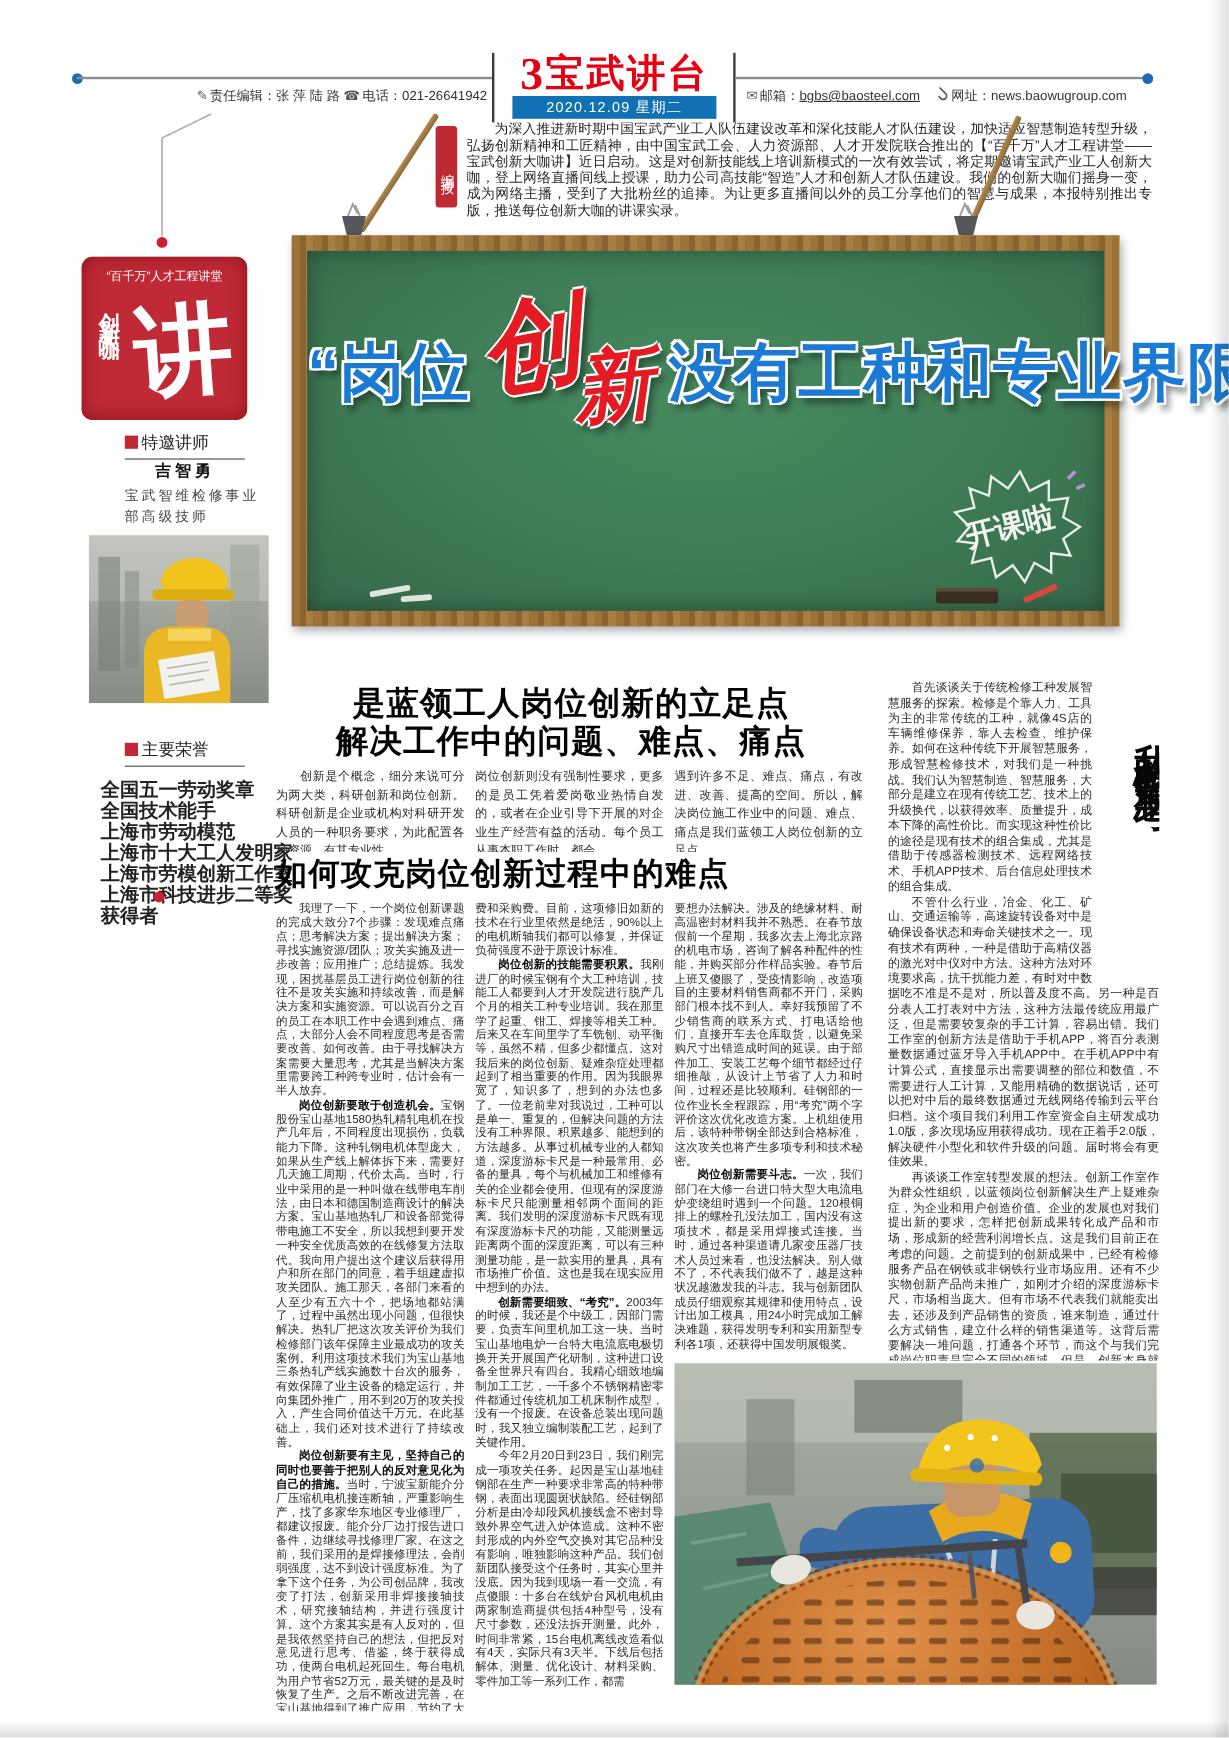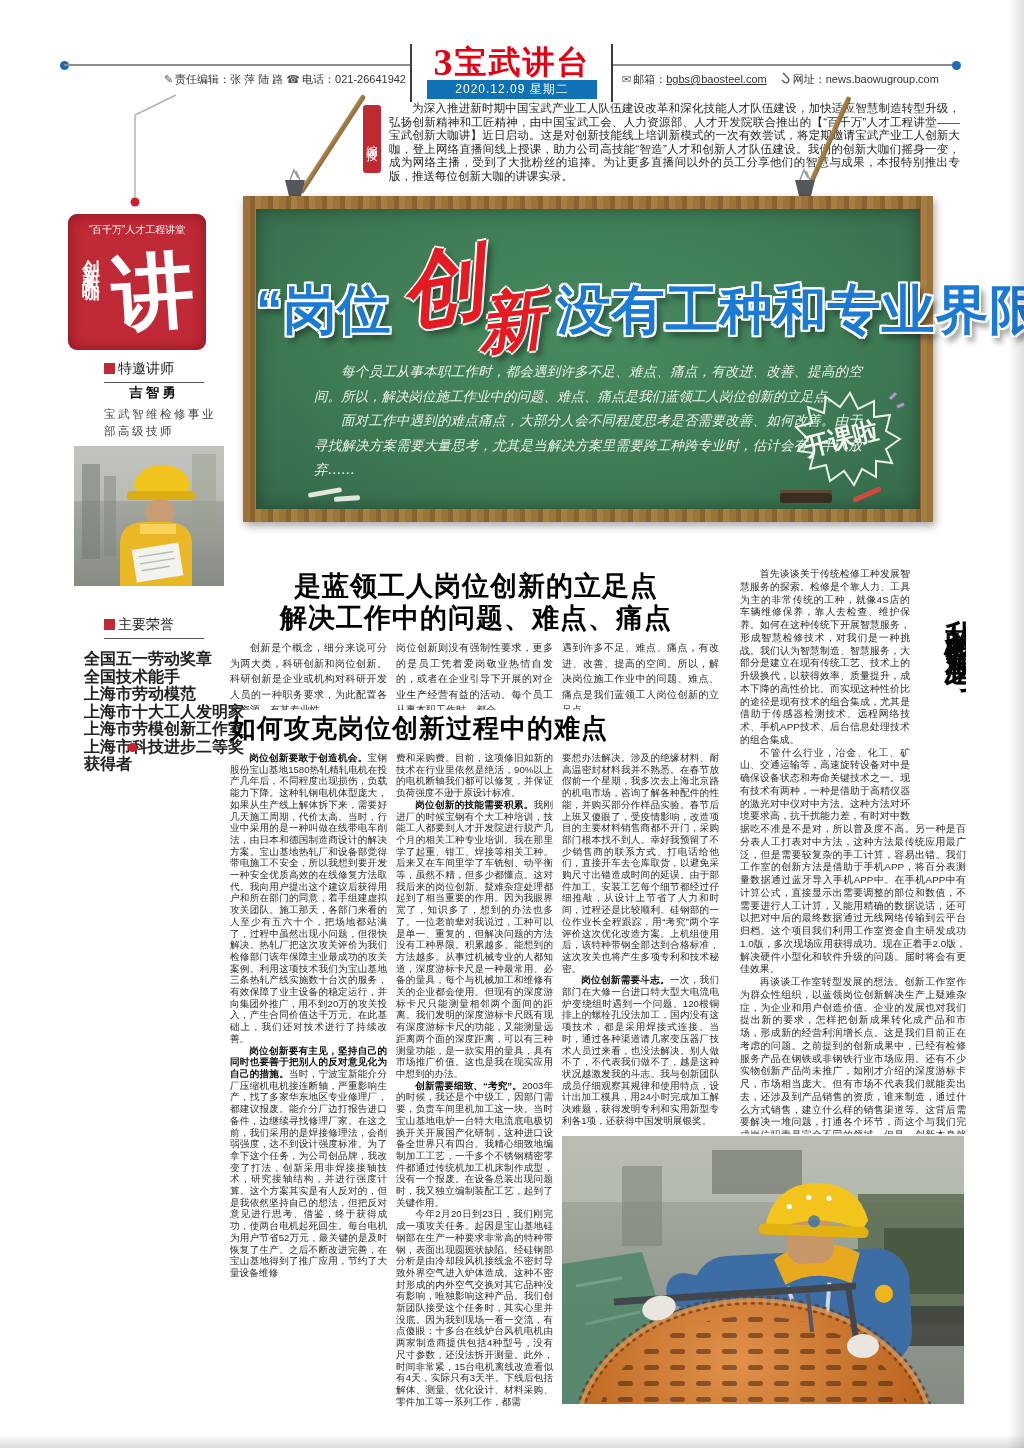--- a/index.html
+++ b/index.html
@@ -156,24 +156,20 @@
   <polyline points="8,12 12,2 16,10" fill="none" stroke="#9a9da1" stroke-width="1.6"></polyline>
   <polyline points="18,12 14,3" fill="none" stroke="#9a9da1" stroke-width="1.6"></polyline>
   <path d="M3 12 L23 12 L19 28 L7 28 Z" fill="#54575b"></path>
 </svg>
 
 <div class="abs" id="board">
   <div id="board-green">
     <div id="bd-headline">
       <span class="hl-blue">“岗位</span><span class="hl-script"><span class="c1">创</span><span class="c2">新</span></span><span class="hl-blue">没有工种和专业界限”</span>
     </div>
-    <div id="bd-chalk">
-      <p class="ind">每个员工从事本职工作时，都会遇到许多不足、难点、痛点，有改进、改善、提高的空间。所以，解决岗位施工作业中的问题、难点、痛点是我们蓝领工人岗位创新的立足点。</p>
-      <p class="ind">面对工作中遇到的难点痛点，大部分人会不同程度思考是否需要改善、如何改善。由于寻找解决方案需要大量思考，尤其是当解决方案里需要跨工种跨专业时，估计会有一半人放弃……</p>
-    </div>
     <svg id="bd-badge" width="128" height="100" viewBox="0 0 128 100">
       <polygon points="118,48 104,58 110,72 94,70 94,86 80,78 72,94 62,80 48,90 44,74 28,78 32,62 16,60 26,48 14,36 30,32 26,16 42,22 44,6 58,16 68,2 76,18 92,10 92,26 108,24 104,40" fill="none" stroke="#e9efe6" stroke-width="2" transform="translate(4,0)"></polygon>
       <text x="64" y="56" text-anchor="middle" fill="#f2f5ef" font-size="25" font-weight="bold" transform="rotate(-14 64 50)">开课啦</text>
       <line x1="112" y1="8" x2="118" y2="2" stroke="#b98fd4" stroke-width="3"></line>
       <line x1="119" y1="16" x2="126" y2="13" stroke="#b98fd4" stroke-width="3"></line>
     </svg>
     <span class="chalkmark" id="cm1"></span>
     <span class="chalkmark" id="cm2"></span>
     <span id="eraser"></span>
     <span id="chalk-red"></span>
@@ -242,20 +238,21 @@
 </div>
 <div class="abs a1col" style="left:396px;">
   <p>岗位创新则没有强制性要求，更多的是员工凭着爱岗敬业热情自发的，或者在企业引导下开展的对企业生产经营有益的活动。每个员工从事本职工作时，都会</p>
 </div>
 <div class="abs a1col" style="left:562px;">
   <p>遇到许多不足、难点、痛点，有改进、改善、提高的空间。所以，解决岗位施工作业中的问题、难点、痛点是我们蓝领工人岗位创新的立足点。</p>
 </div>
 
 <div class="abs" id="a2-title">如何攻克岗位创新过程中的难点</div>
 <div class="abs a2col" style="left:230px;height:674px;">
+  <p class="ind">我理了一下，一个岗位创新课题的完成大致分7个步骤：发现难点痛点；思考解决方案；提出解决方案；寻找实施资源/团队；攻关实施及进一步改善；应用推广；总结提炼。我发现，困扰基层员工进行岗位创新的往往不是攻关实施和持续改善，而是解决方案和实施资源。可以说百分之百的员工在本职工作中会遇到难点、痛点，大部分人会不同程度思考是否需要改善、如何改善。由于寻找解决方案需要大量思考，尤其是当解决方案里需要跨工种跨专业时，估计会有一半人放弃。</p>
   <p class="ind"><b>岗位创新要敢于创造机会。</b><span>宝钢股份宝山基地1580热轧精轧电机在投产几年后，不同程度出现损伤，负载能力下降。这种轧钢电机体型庞大，如果从生产线上解体拆下来，需要好几天施工周期，代价太高。当时，行业中采用的是一种叫做在线带电车削法，由日本和德国制造商设计的解决方案。宝山基地热轧厂和设备部觉得带电施工不安全，所以我想到要开发一种安全优质高效的在线修复方法取代。我向用户提出这个建议后获得用户和所在部门的同意，着手组建虚拟攻关团队。施工那天，各部门来看的人至少有五六十个，把场地都站满了，过程中虽然出现小问题，但很快解决。热轧厂把这次攻关评价为我们检修部门该年保障主业最成功的攻关案例。利用这项技术我们为宝山基地三条热轧产线实施数十台次的服务，有效保障了业主设备的稳定运行，并向集团外推广，用不到20万的攻关投入，产生合同价值达千万元。在此基础上，我们还对技术进行了持续改善。</span></p>
   <p class="ind"><b>岗位创新要有主见，坚持自己的同时也要善于把别人的反对意见化为自己的措施。</b><span>当时，宁波宝新能介分厂压缩机电机接连断轴，严重影响生产，找了多家华东地区专业修理厂，都建议报废。能介分厂边打报告进口备件，边继续寻找修理厂家。在这之前，我们采用的是焊接修理法，会削弱强度，达不到设计强度标准。为了拿下这个任务，为公司创品牌，我改变了打法，创新采用非焊接接轴技术，研究接轴结构，并进行强度计算。这个方案其实是有人反对的，但是我依然坚持自己的想法，但把反对意见进行思考、借鉴，终于获得成功，使两台电机起死回生。每台电机为用户节省52万元，最关键的是及时恢复了生产。之后不断改进完善，在宝山基地得到了推广应用，节约了大量设备维修</span></p>
 </div>
 <div class="abs a2col" style="left:396px;height:674px;">
   <p>费和采购费。目前，这项修旧如新的技术在行业里依然是绝活，90%以上的电机断轴我们都可以修复，并保证负荷强度不逊于原设计标准。</p>
   <p class="ind"><b>岗位创新的技能需要积累。</b><span>我刚进厂的时候宝钢有个大工种培训，技能工人都要到人才开发院进行脱产几个月的相关工种专业培训。我在那里学了起重、钳工、焊接等相关工种。后来又在车间里学了车铣刨、动平衡等，虽然不精，但多少都懂点。这对我后来的岗位创新、疑难杂症处理都起到了相当重要的作用。因为我眼界宽了，知识多了，想到的办法也多了。一位老前辈对我说过，工种可以是单一、重复的，但解决问题的方法没有工种界限。积累越多、能想到的方法越多。从事过机械专业的人都知道，深度游标卡尺是一种最常用、必备的量具，每个与机械加工和维修有关的企业都会使用。但现有的深度游标卡尺只能测量相邻两个面间的距离。我们发明的深度游标卡尺既有现有深度游标卡尺的功能，又能测量远距离两个面的深度距离，可以有三种测量功能，是一款实用的量具，具有市场推广价值。这也是我在现实应用中想到的办法。</span></p>
   <p class="ind"><b>创新需要细致、“考究”。</b><span>2003年的时候，我还是个中级工，因部门需要，负责车间里机加工这一块。当时宝山基地电炉一台特大电流底电极切换开关开展国产化研制，这种进口设备全世界只有四台。我精心细致地编制加工工艺，一千多个不锈钢精密零件都通过传统机加工机床制作成型，没有一个报废。在设备总装出现问题时，我又独立编制装配工艺，起到了关键作用。</span></p>
   <p class="ind">今年2月20日到23日，我们刚完成一项攻关任务。起因是宝山基地硅钢部在生产一种要求非常高的特种带钢，表面出现圆斑状缺陷。经硅钢部分析是由冷却段风机接线盒不密封导致外界空气进入炉体造成。这种不密封形成的内外空气交换对其它品种没有影响，唯独影响这种产品。我们创新团队接受这个任务时，其实心里并没底。因为我到现场一看一交流，有点傻眼：十多台在线炉台风机电机由两家制造商提供包括4种型号，没有尺寸参数，还没法拆开测量。此外，时间非常紧，15台电机离线改造看似有4天，实际只有3天半。下线后包括解体、测量、优化设计、材料采购、零件加工等一系列工作，都需</p>
 </div>
 <div class="abs a2col" style="left:562px;height:380px;">

